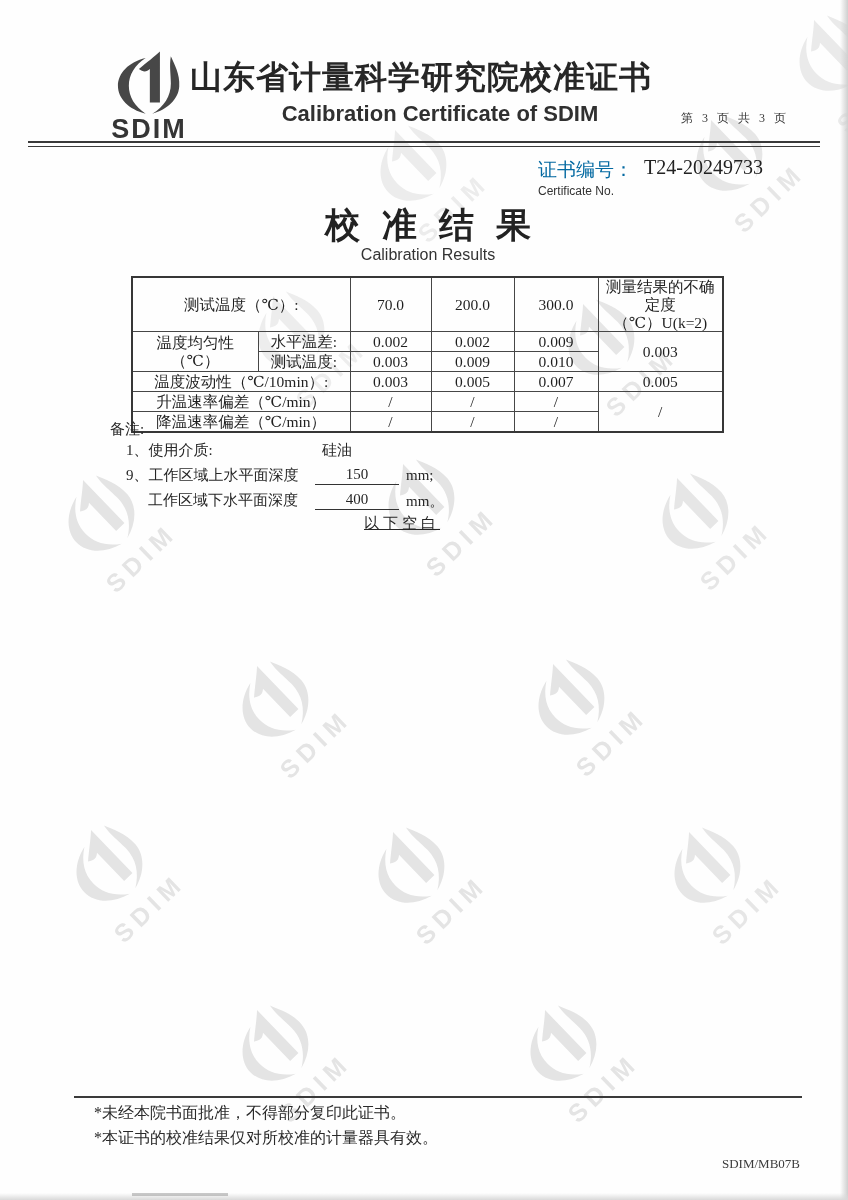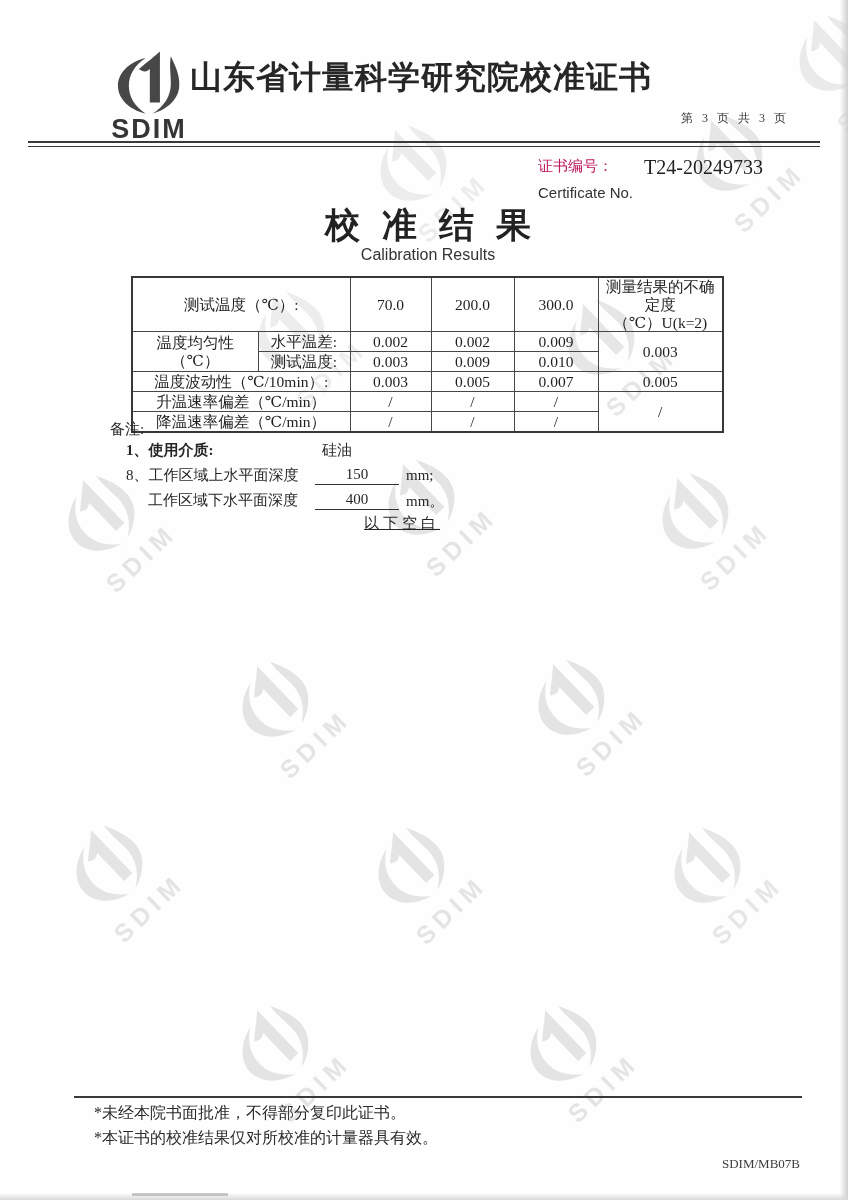--- a/index.html
+++ b/index.html
@@ -33,25 +33,25 @@
     position:absolute;left:190px;top:101px;width:500px;text-align:center;
     font-family:"Liberation Sans","DejaVu Sans",sans-serif;
     font-size:22px;font-weight:700;color:#303030;
   }
   .page-info{position:absolute;left:681px;top:110px;font-size:12px;letter-spacing:3px;color:#383838;}
   .double-rule{
     position:absolute;left:28px;top:141px;width:792px;height:3.4px;
     border-top:2.2px solid #3a3a3a;border-bottom:1.5px solid #3a3a3a;
   }
   
-  .cert-label{position:absolute;left:538px;top:157px;font-size:15px;color:#be185d;}
+  .cert-label{position:absolute;left:538px;top:157px;font-size:19px;color:#0369a1;}
   .cert-value{position:absolute;left:644px;top:156px;font-size:20px;color:#222;}
   .cert-label-en{
     position:absolute;left:538px;top:184px;
-    font-family:"Liberation Sans","DejaVu Sans",sans-serif;font-size:15px;color:#333;
+    font-family:"Liberation Sans","DejaVu Sans",sans-serif;font-size:12px;color:#333;
   }
   
   .rt-cn{
     position:absolute;left:0;top:202px;width:856px;text-align:center;
     font-family:"Liberation Sans","DejaVu Sans",sans-serif;
     font-size:35px;font-weight:700;letter-spacing:22px;text-indent:22px;color:#222;
   }
   .rt-en{
     position:absolute;left:0;top:246px;width:856px;text-align:center;
     font-family:"Liberation Sans","DejaVu Sans",sans-serif;font-size:16px;color:#333;
@@ -218,20 +218,21 @@
   <div class="logo">
     <svg id="logo-mark" width="84" height="70" viewBox="0 0 100 88" preserveAspectRatio="none" fill="currentColor">
       <path d="M46,10 C26,15 13,29 13,45 C13,61 26,75 46,80 C33,71 26,59 26,45 C26,31 33,19 46,10 Z"></path>
       <path d="M54,80 C72,75 85,62 86,46 C87,30 80,18 76,8 C74,20 76,30 76,42 C76,58 68,71 54,80 Z"></path>
       <path d="M38,24 C48,15 56,9 63,2 L63,66 L51,66 L51,24 C47,28 43,28 38,24 Z"></path>
     </svg>
     <div class="logo-text">SDIM</div>
   </div>
 
   <div class="title-cn">山东省计量科学研究院校准证书</div>
+  <div class="title-en">Calibration Certificate of SDIM</div>
   <div class="page-info">第 3 页 共 3 页</div>
   <div class="double-rule"></div>
 
   <div class="cert-label">证书编号：</div>
   <div class="cert-value">T24-20249733</div>
   <div class="cert-label-en">Certificate No.</div>
 
   <div class="rt-cn">校准结果</div>
   <div class="rt-en">Calibration Results</div>
 
@@ -289,24 +290,24 @@
     <tr class="data">
       <td colspan="2">降温速率偏差（℃/min）</td>
       <td>/</td>
       <td>/</td>
       <td>/</td>
     </tr>
   </tbody>
     </table>
 
   <div class="note-abs" style="left:110px;top:420px;">备注:</div>
-  <div class="note-abs" style="left:126px;top:441px;font-weight:bold;">1、使用介质:</div>
+  <div class="note-abs" style="left:126px;top:441px;">1、使用介质:</div>
   <div class="note-abs" style="left:322px;top:441px;font-family:Liberation Serif, serif;">硅油</div>
 
-  <div class="note-abs" style="left:126px;top:466px;">8、工作区域上水平面深度</div>
+  <div class="note-abs" style="left:126px;top:466px;">9、工作区域上水平面深度</div>
   <div class="note-abs uline" style="left:315px;top:466px;">150</div>
   <div class="note-abs" style="left:406px;top:467px;">mm;</div>
 
   <div class="note-abs" style="left:148px;top:491px;">工作区域下水平面深度</div>
   <div class="note-abs uline" style="left:315px;top:491px;">400</div>
   <div class="note-abs" style="left:406px;top:492px;">mm。</div>
 
   <div class="note-abs" style="left:364px;top:514px;letter-spacing:4px;text-decoration:underline;">以下空白</div>
 
   <div class="footer-rule"></div>

